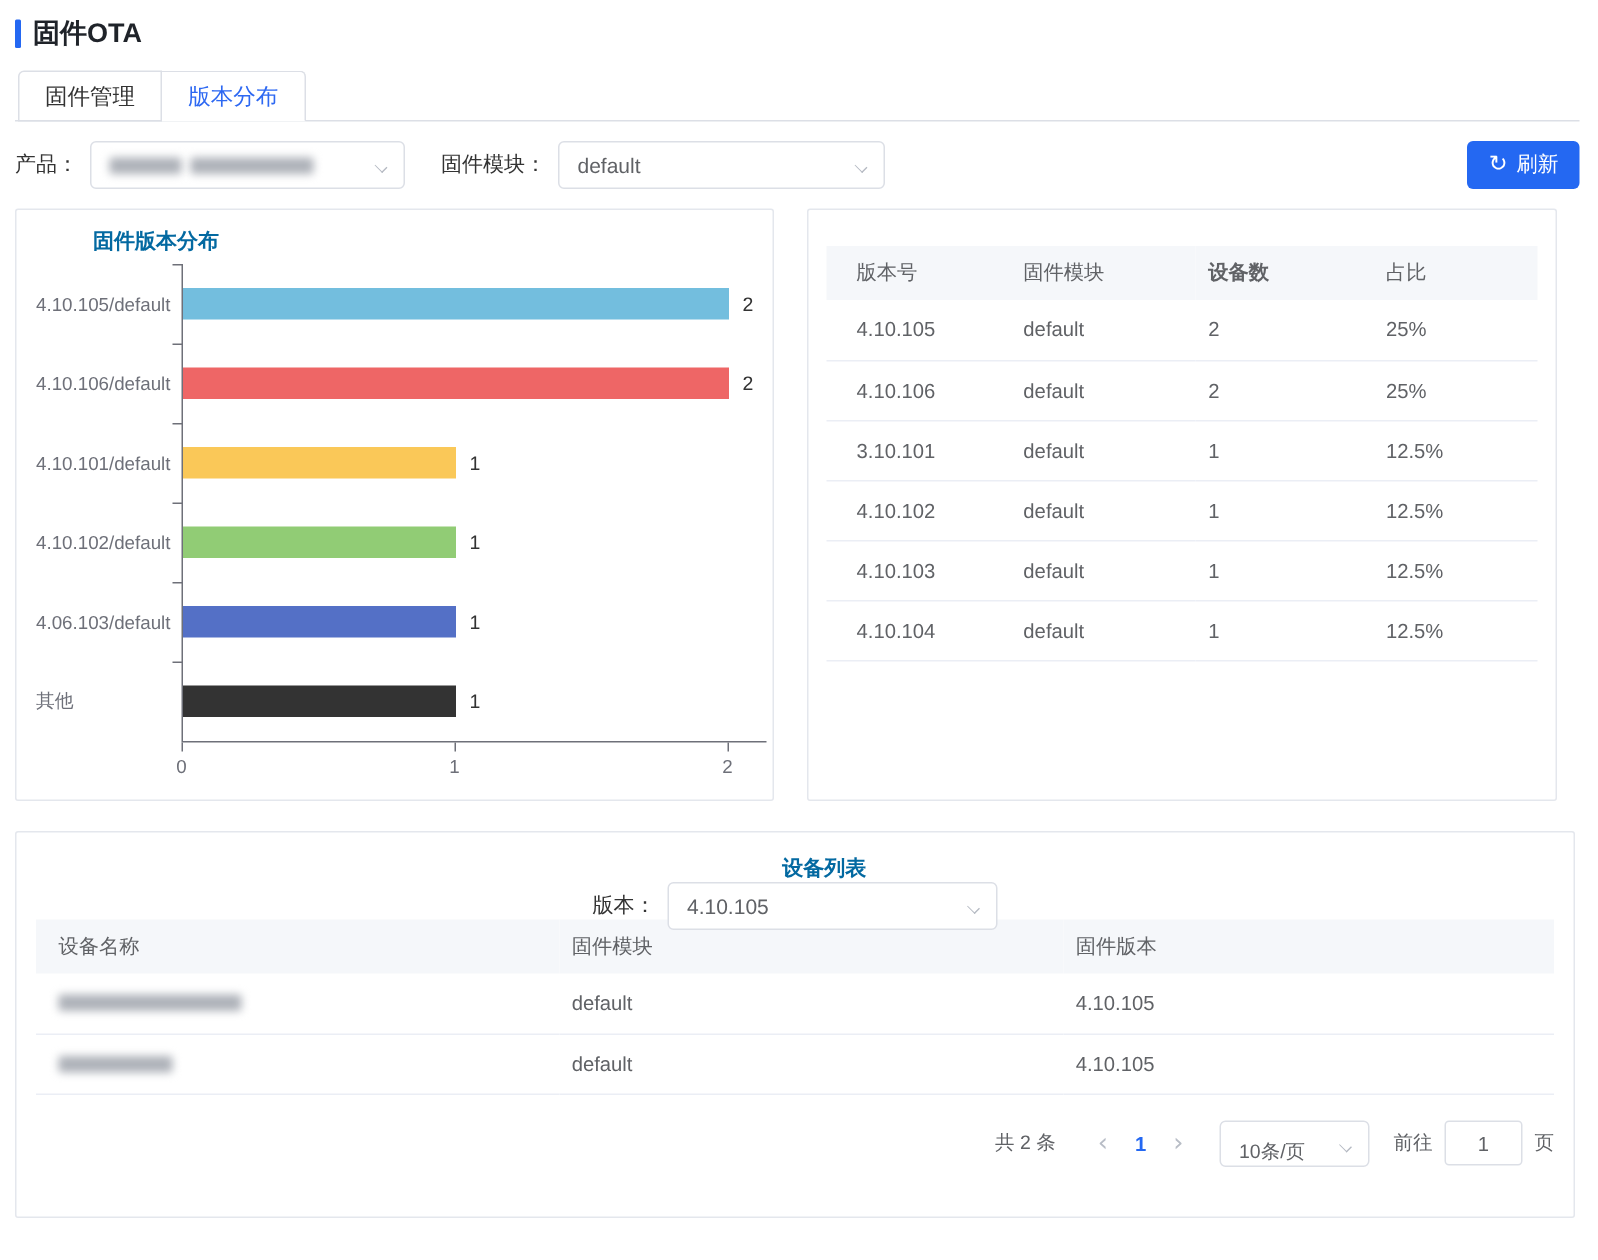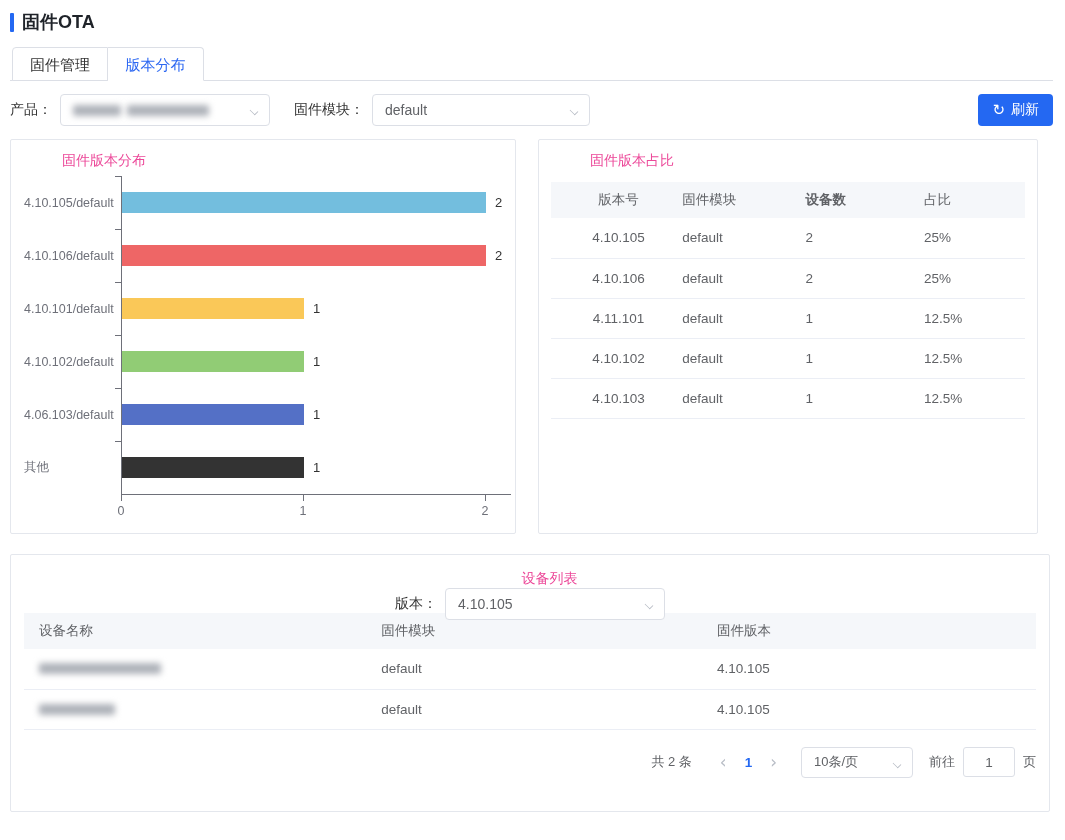--- a/index.html
+++ b/index.html
@@ -55,21 +55,21 @@
     background:#2468F2; color:#fff; font-size:14px; display:flex; align-items:center; gap:6px;
     cursor:pointer; font-family:inherit;
   }
   .refresh-icon { font-size:15px; line-height:1; transform:translateY(-1px); }
 
   
   .panels-row { display:flex; gap:22px; margin-top:13px; }
   .panel { border:1px solid #E4E7ED; border-radius:2px; background:#fff; }
   .panel-chart { width:506px; height:395px; padding:12px; }
   .panel-ratio { width:500px; height:395px; padding:12px; }
-  .panel-title { font-size:14px; font-weight:normal; color:#ec4899;padding-left:39px; }
+  .panel-title { font-size:14px; font-weight:bold; color:#0369a1;padding-left:39px; }
 
   
   .chart { margin-top:6px; }
   .chart-row { display:flex; height:53px; align-items:center; }
   .chart-label {
     width:98px; text-align:left; padding-right:10px; flex:none;
     font-size:12.5px; color:#6E7079;
   }
   .chart-plot { border-left:1px solid #6E7079; }
   .chart-bar-area { position:relative; display:flex; align-items:center; height:53px; }
@@ -84,37 +84,37 @@
   table { border-collapse:collapse; width:100%; table-layout:fixed; }
   thead th {
     background:#F5F7FA; height:36px; text-align:left; font-size:13.5px;
     color:#606266; font-weight:500; padding:0 8px;
   }
   tbody td {
     height:40px; border-bottom:1px solid #EBEEF5; font-size:13.5px;
     color:#606266; padding:0 8px;
   }
   .panel-ratio table { margin-top:12px; }
-  .panel-ratio th:first-child, .panel-ratio td:first-child { padding-left:20px;text-align:center; }
+  .panel-ratio th:first-child, .panel-ratio td:first-child { padding-left:20px; }
 
   
   .panel-device { width:1040px; height:258px; margin-top:20px; padding:13px; }
   .device-head { display:flex; align-items:center; justify-content:space-between; height:32px; margin-top:2px;flex-direction:column; }
   .version-filter { display:flex; align-items:center; }
   .select-version { width:220px; }
   .panel-device table { margin-top:11px; }
   .panel-device th:first-child, .panel-device td:first-child { padding-left:15px; }
   .name-blob { height:11px; background:#AEB2B9; border-radius:2px; filter:blur(3px); }
 
   
   .pagination { display:flex; align-items:center; justify-content:flex-end; margin-top:17px; font-size:13px; color:#606266; }
   .pg-total { margin-right:18px; }
   .pg-arrow { color:#B8BdC6; font-size:17px; line-height:1; padding:0 10px; cursor:default; font-family:"DejaVu Sans",sans-serif; }
   .pg-current { color:#2468F2; font-weight:bold; padding:0 8px; font-size:13.5px; cursor:pointer; }
-  .select-pagesize { width:112px; height:31px; margin-left:14px; font-size:13px; }
+  .select-pagesize { width:100px; height:31px; margin-left:14px; font-size:13px;align-items:flex-end; }
   .pg-goto-label { margin-left:16px; margin-right:8px; }
   .pg-input {
     width:52px; height:30px; border:1px solid #DCDFE6; border-radius:3px; text-align:center;
     font-size:13.5px; color:#606266; font-family:inherit; background:#fff;
   }
   .pg-suffix { margin-left:8px; }
 </style>
 </head>
 <body>
 
@@ -212,21 +212,20 @@
             <span class="xtick-label" style="left: 0px;">0</span>
             <span class="xtick" style="left: 182px;"></span>
             <span class="xtick-label" style="left: 182px;">1</span>
             <span class="xtick" style="left: 364px;"></span>
             <span class="xtick-label" style="left: 364px;">2</span>
           </div>
       </div>
     </section>
 
     <section class="panel panel-ratio">
-      <h2 class="panel-title">固件版本占比</h2>
       <table>
         <thead>
             <tr id="ratio-head">
               <th style="width: 26%;">版本号</th>
               <th style="width: 26%;">固件模块</th>
               <th style="width: 25%; font-weight: bold;">设备数</th>
               <th style="width: 23%;">占比</th>
             </tr>
           </thead>
         <tbody id="ratio-body">
@@ -236,33 +235,39 @@
               <td>2</td>
               <td>25%</td>
             </tr>
             <tr>
               <td>4.10.106</td>
               <td>default</td>
               <td>2</td>
               <td>25%</td>
             </tr>
             <tr>
-              <td>4.11.101</td>
+              <td>3.10.101</td>
               <td>default</td>
               <td>1</td>
               <td>12.5%</td>
             </tr>
             <tr>
               <td>4.10.102</td>
               <td>default</td>
               <td>1</td>
               <td>12.5%</td>
             </tr>
             <tr>
               <td>4.10.103</td>
+              <td>default</td>
+              <td>1</td>
+              <td>12.5%</td>
+            </tr>
+            <tr>
+              <td>4.10.104</td>
               <td>default</td>
               <td>1</td>
               <td>12.5%</td>
             </tr>
           </tbody>
       </table>
     </section>
 
   </div>
 

